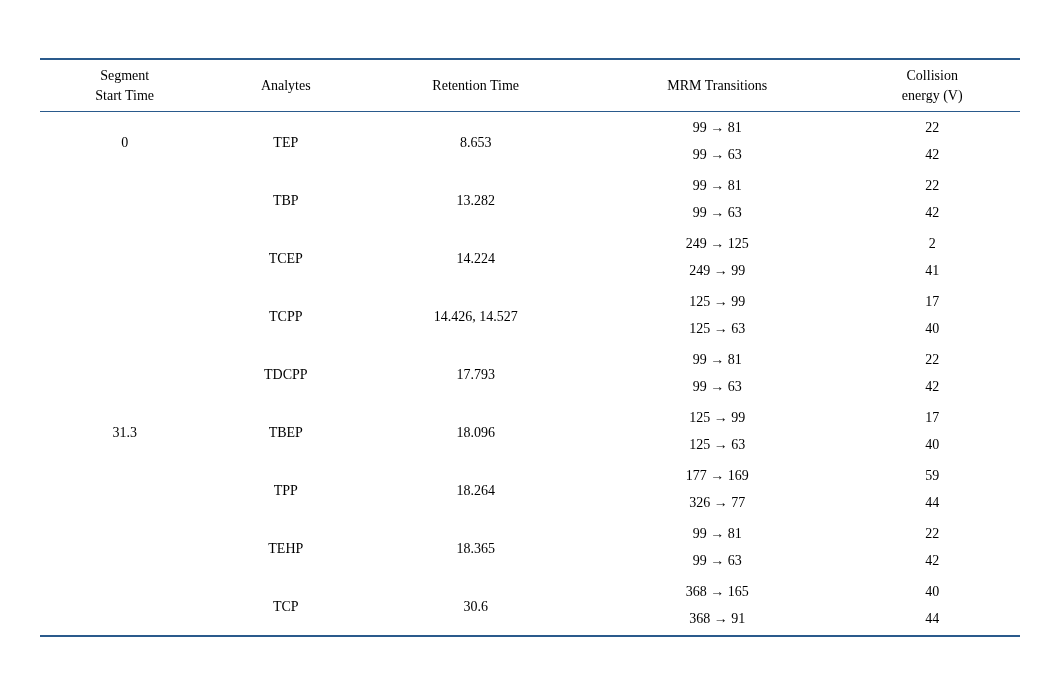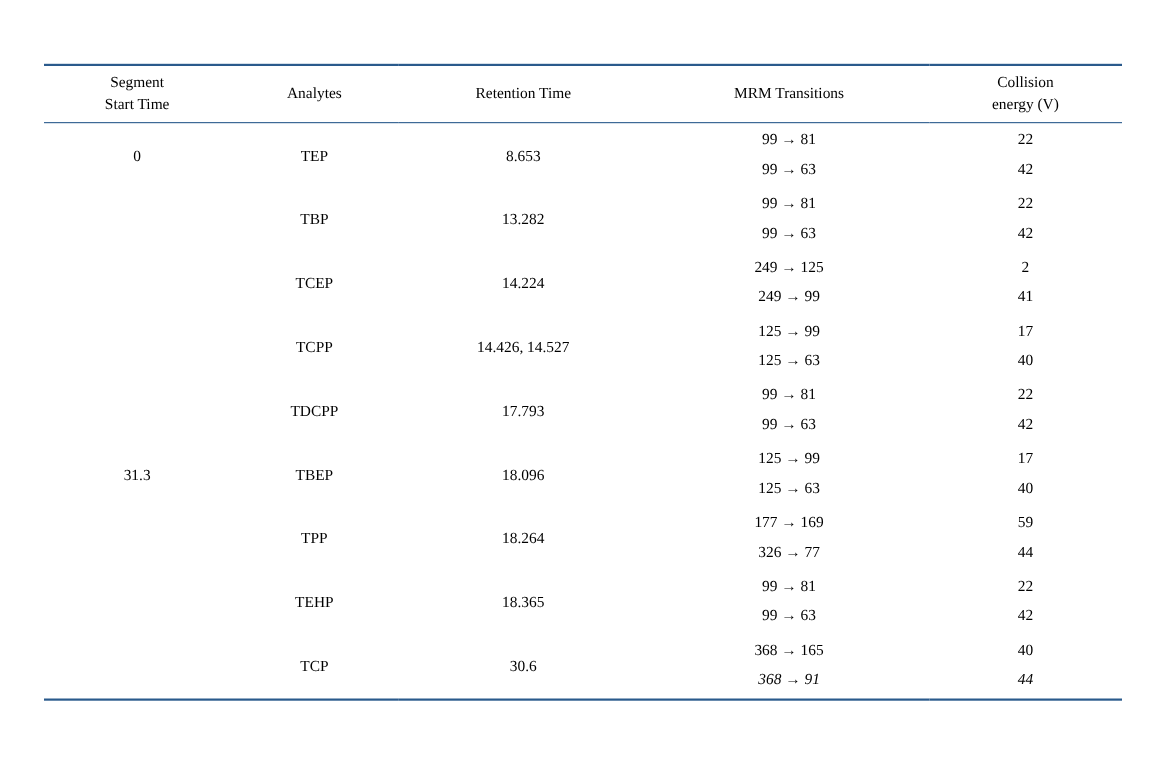--- a/index.html
+++ b/index.html
@@ -43,21 +43,20 @@
 
     tbody tr td {
       text-align: center;
       padding: 3px 12px;
       vertical-align: middle;
       line-height: 1.5;
     }
 
     tbody tr:last-child td {
       padding-bottom: 6px;
-      font-style: italic;
     }
 
     .bottom-border {
       border-bottom: 2px solid #2a5a8c;
     }
 
     
     .row-top td {
       padding-top: 5px;
     }

